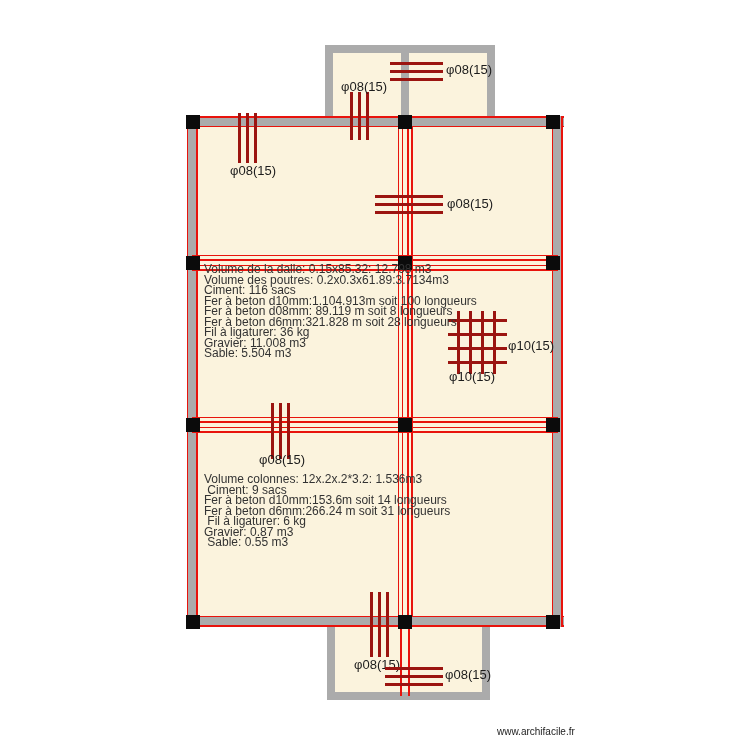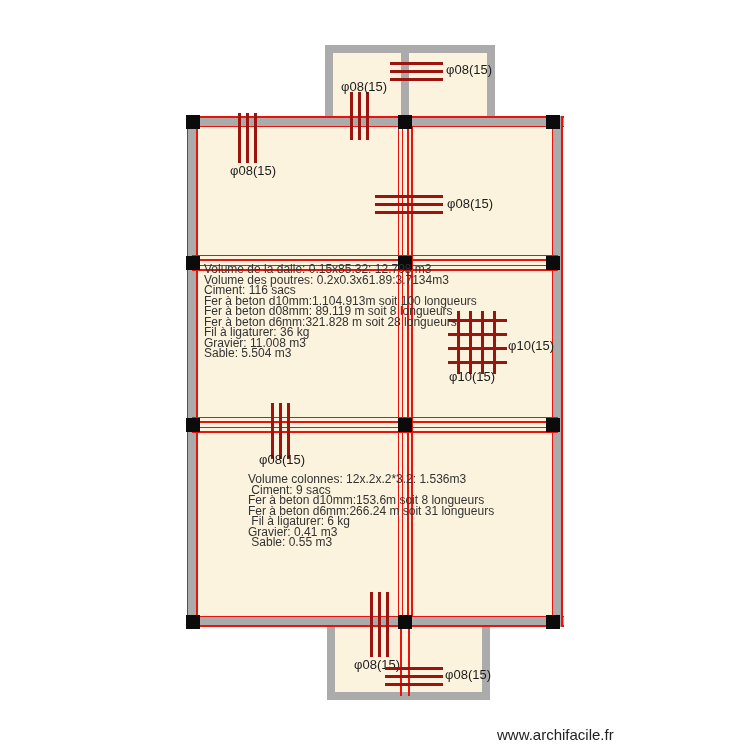--- a/index.html
+++ b/index.html
@@ -24,21 +24,21 @@
       var(--red,#e8130c) 0 1.5px, transparent 1.5px 4px,
       var(--red,#e8130c) 4px 5.5px, transparent 5.5px 9.5px,
       var(--red,#e8130c) 9.5px 11px, transparent 11px 13.5px,
       var(--red,#e8130c) 13.5px 15px); }
   .rline-v { width:2px; background:var(--red,#e8130c); }
   .col { width:14px; height:14px; background:var(--black,#0b0b0b); }
   .bar-v { width:3px;  background:var(--dred,#9b1410); }
   .bar-h { height:3px; background:var(--dred,#9b1410); }
   .phi { font-size:13px; color:#1c1c1c; white-space:nowrap; }
   .notes { font-size:12px; line-height:10.5px; color:var(--text,#333333); white-space:pre; }
-  .watermark { font-size:15px; color:#222222; white-space:nowrap; }
+  .watermark { font-size:10px; color:#222222; white-space:nowrap; }
 </style>
 </head>
 <body>
 
 <div id="app">
 
   <div class="abs fill" style="left:188px; top:117px; width:375px; height:510px;"></div>
   <div class="abs fill" style="left:325px; top:45px; width:170px; height:77px;"></div>
   <div class="abs fill" style="left:327px; top:622px; width:163px; height:78px;"></div>
 
@@ -116,17 +116,17 @@
   <div class="abs bar-v" style="left:378px; top:592px; height:65px;"></div>
   <div class="abs bar-v" style="left:386px; top:592px; height:65px;"></div>
   <span class="abs phi" style="left:354px; top:657px;">φ08(15)</span>
 
   <div class="abs bar-h" style="left:385px; top:667px; width:58px;"></div>
   <div class="abs bar-h" style="left:385px; top:675px; width:58px;"></div>
   <div class="abs bar-h" style="left:385px; top:683px; width:58px;"></div>
   <span class="abs phi" style="left:445px; top:667px;">φ08(15)</span>
 
   <div class="abs notes" style="left:204px; top:264px; width:210px;"><div>Volume de la dalle: 0.15x85.32: 12.798 m3</div><div>Volume des poutres: 0.2x0.3x61.89:3.7134m3</div><div>Ciment: 116 sacs</div><div>Fer à beton d10mm:1.104.913m soit 100 longueurs</div><div>Fer à beton d08mm: 89.119 m soit 8 longueurs</div><div>Fer à beton d6mm:321.828 m soit 28 longueurs</div><div>Fil à ligaturer: 36 kg</div><div>Gravier: 11.008 m3</div><div>Sable: 5.504 m3</div></div>
-  <div class="abs notes" style="left:204px; top:474px; width:210px;margin-left:44px;"><div>Volume colonnes: 12x.2x.2*3.2: 1.536m3</div><div> Ciment: 9 sacs</div><div>Fer à beton d10mm:153.6m soit 8 longueurs</div><div>Fer à beton d6mm:266.24 m soit 31 longueurs</div><div> Fil à ligaturer: 6 kg</div><div>Gravier: 0.41 m3</div><div> Sable: 0.55 m3</div></div>
+  <div class="abs notes" style="left:204px; top:474px; width:210px;"><div>Volume colonnes: 12x.2x.2*3.2: 1.536m3</div><div> Ciment: 9 sacs</div><div>Fer à beton d10mm:153.6m soit 14 longueurs</div><div>Fer à beton d6mm:266.24 m soit 31 longueurs</div><div> Fil à ligaturer: 6 kg</div><div>Gravier: 0.87 m3</div><div> Sable: 0.55 m3</div></div>
 
   <span class="abs watermark" style="left:497px; top:726px;">www.archifacile.fr</span>
 
 </div>
 
 </body></html>

